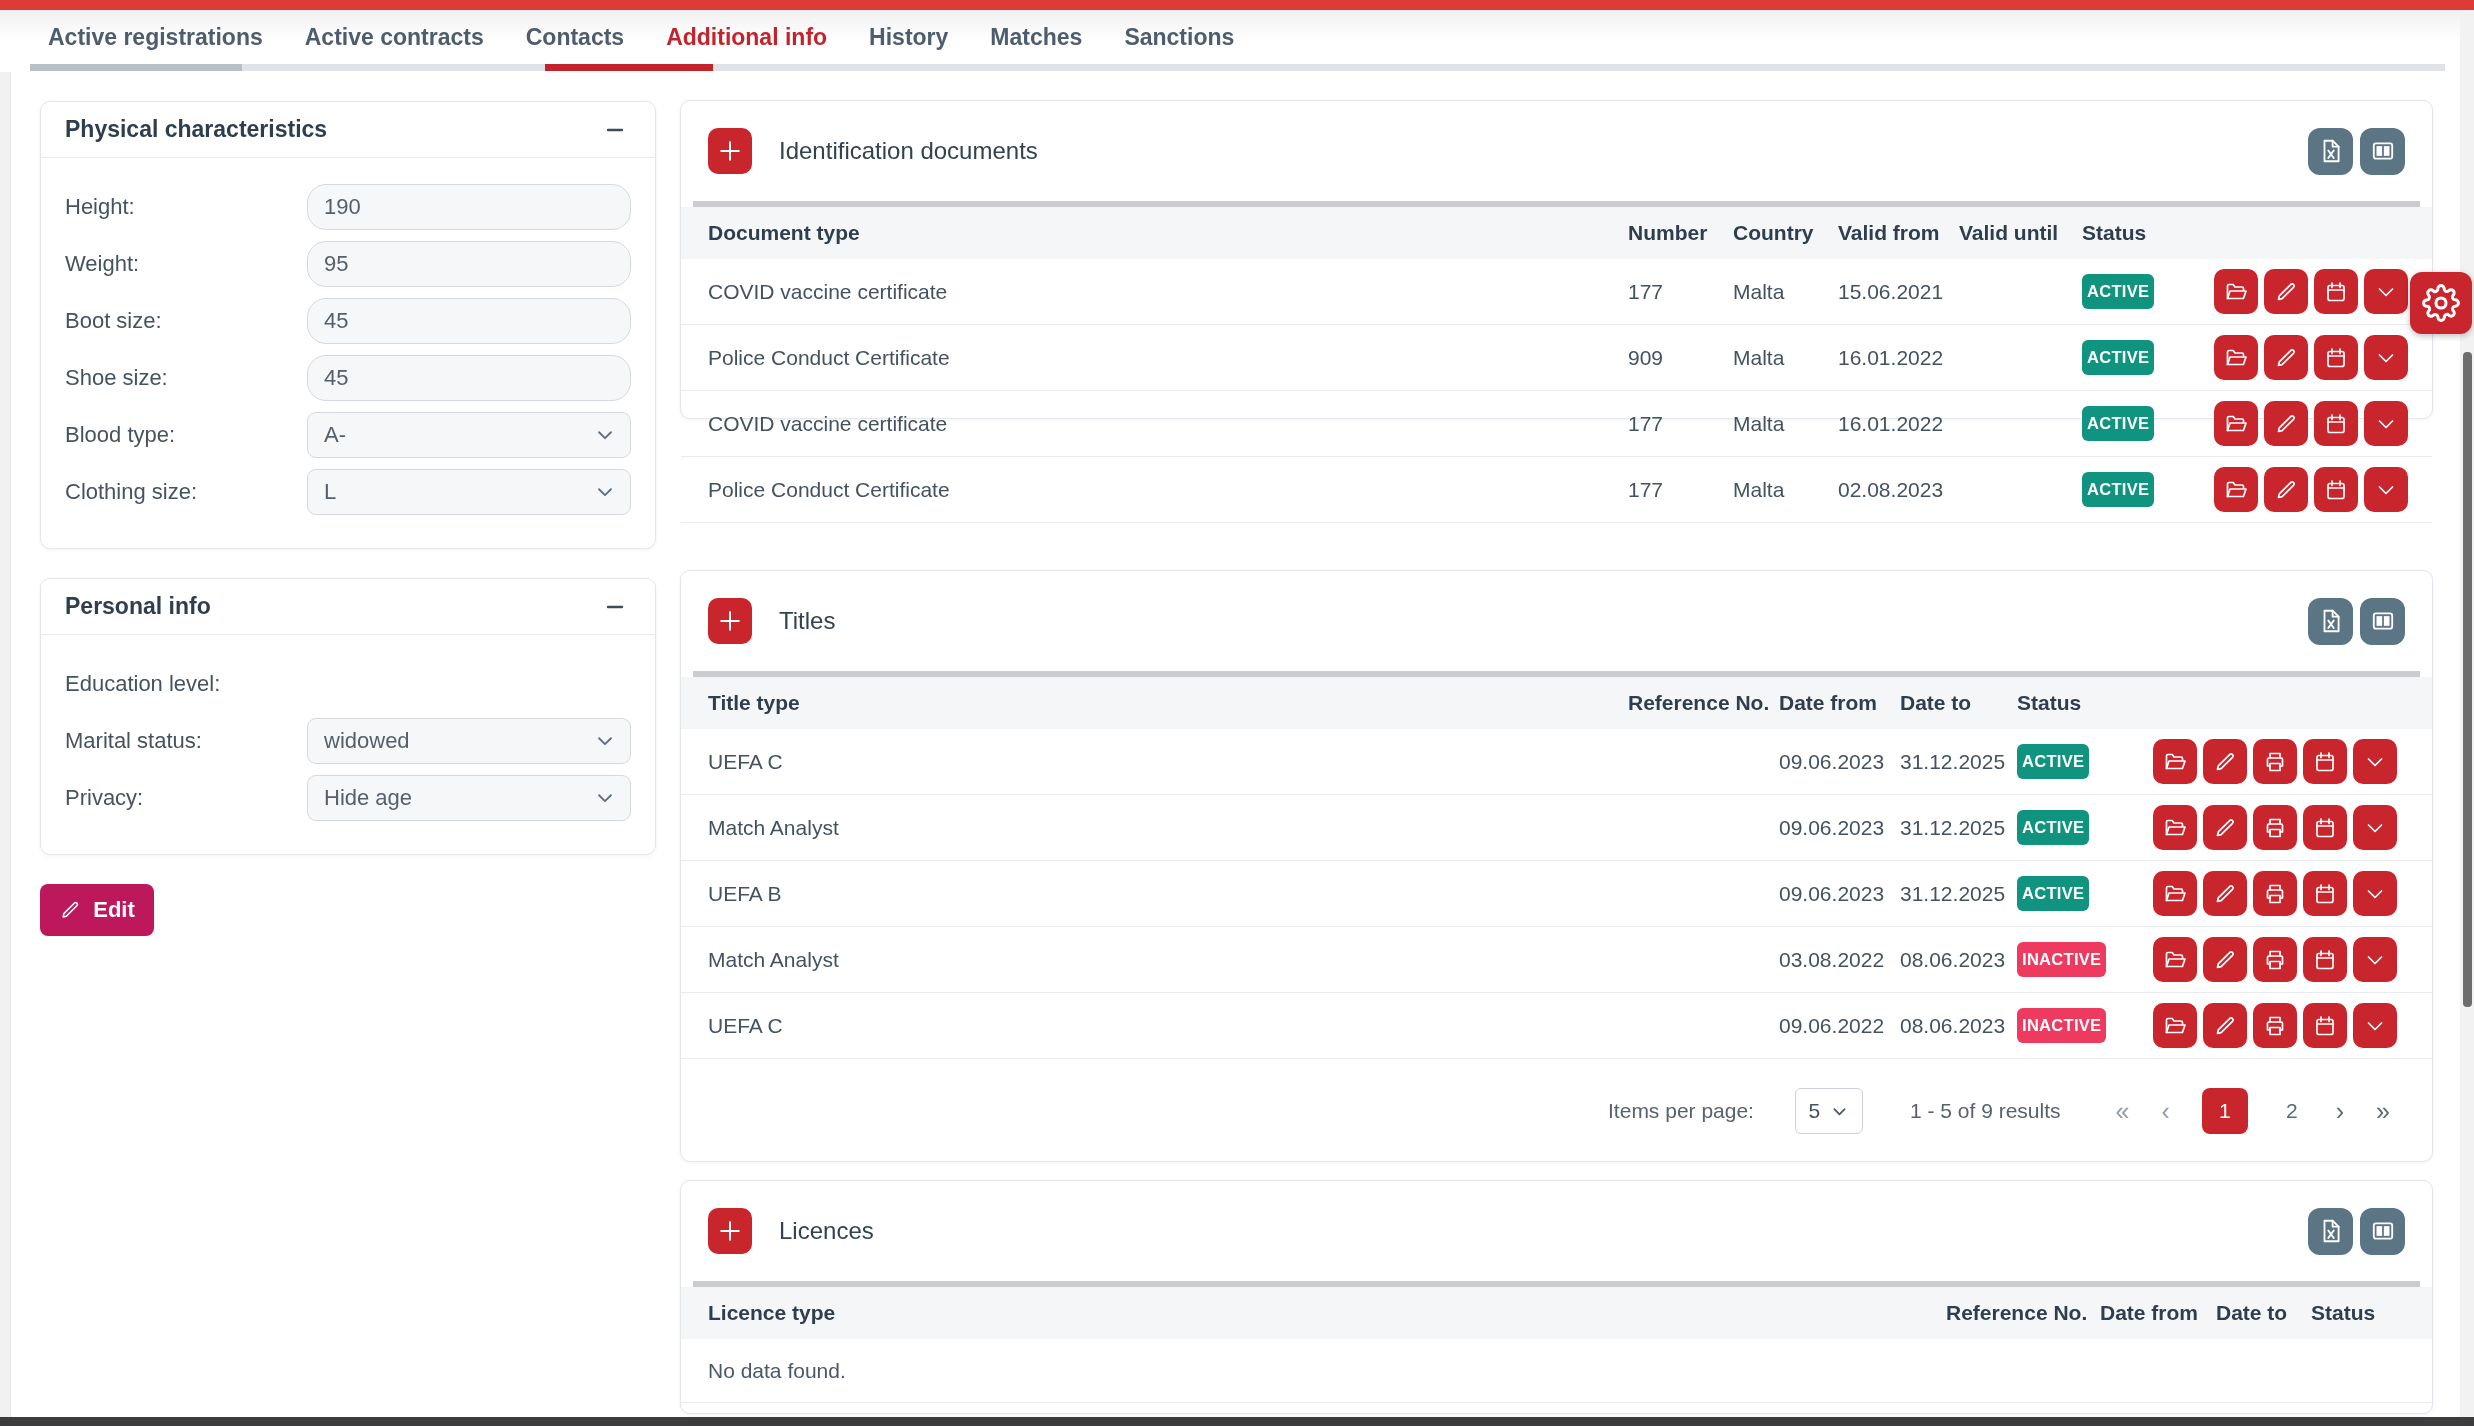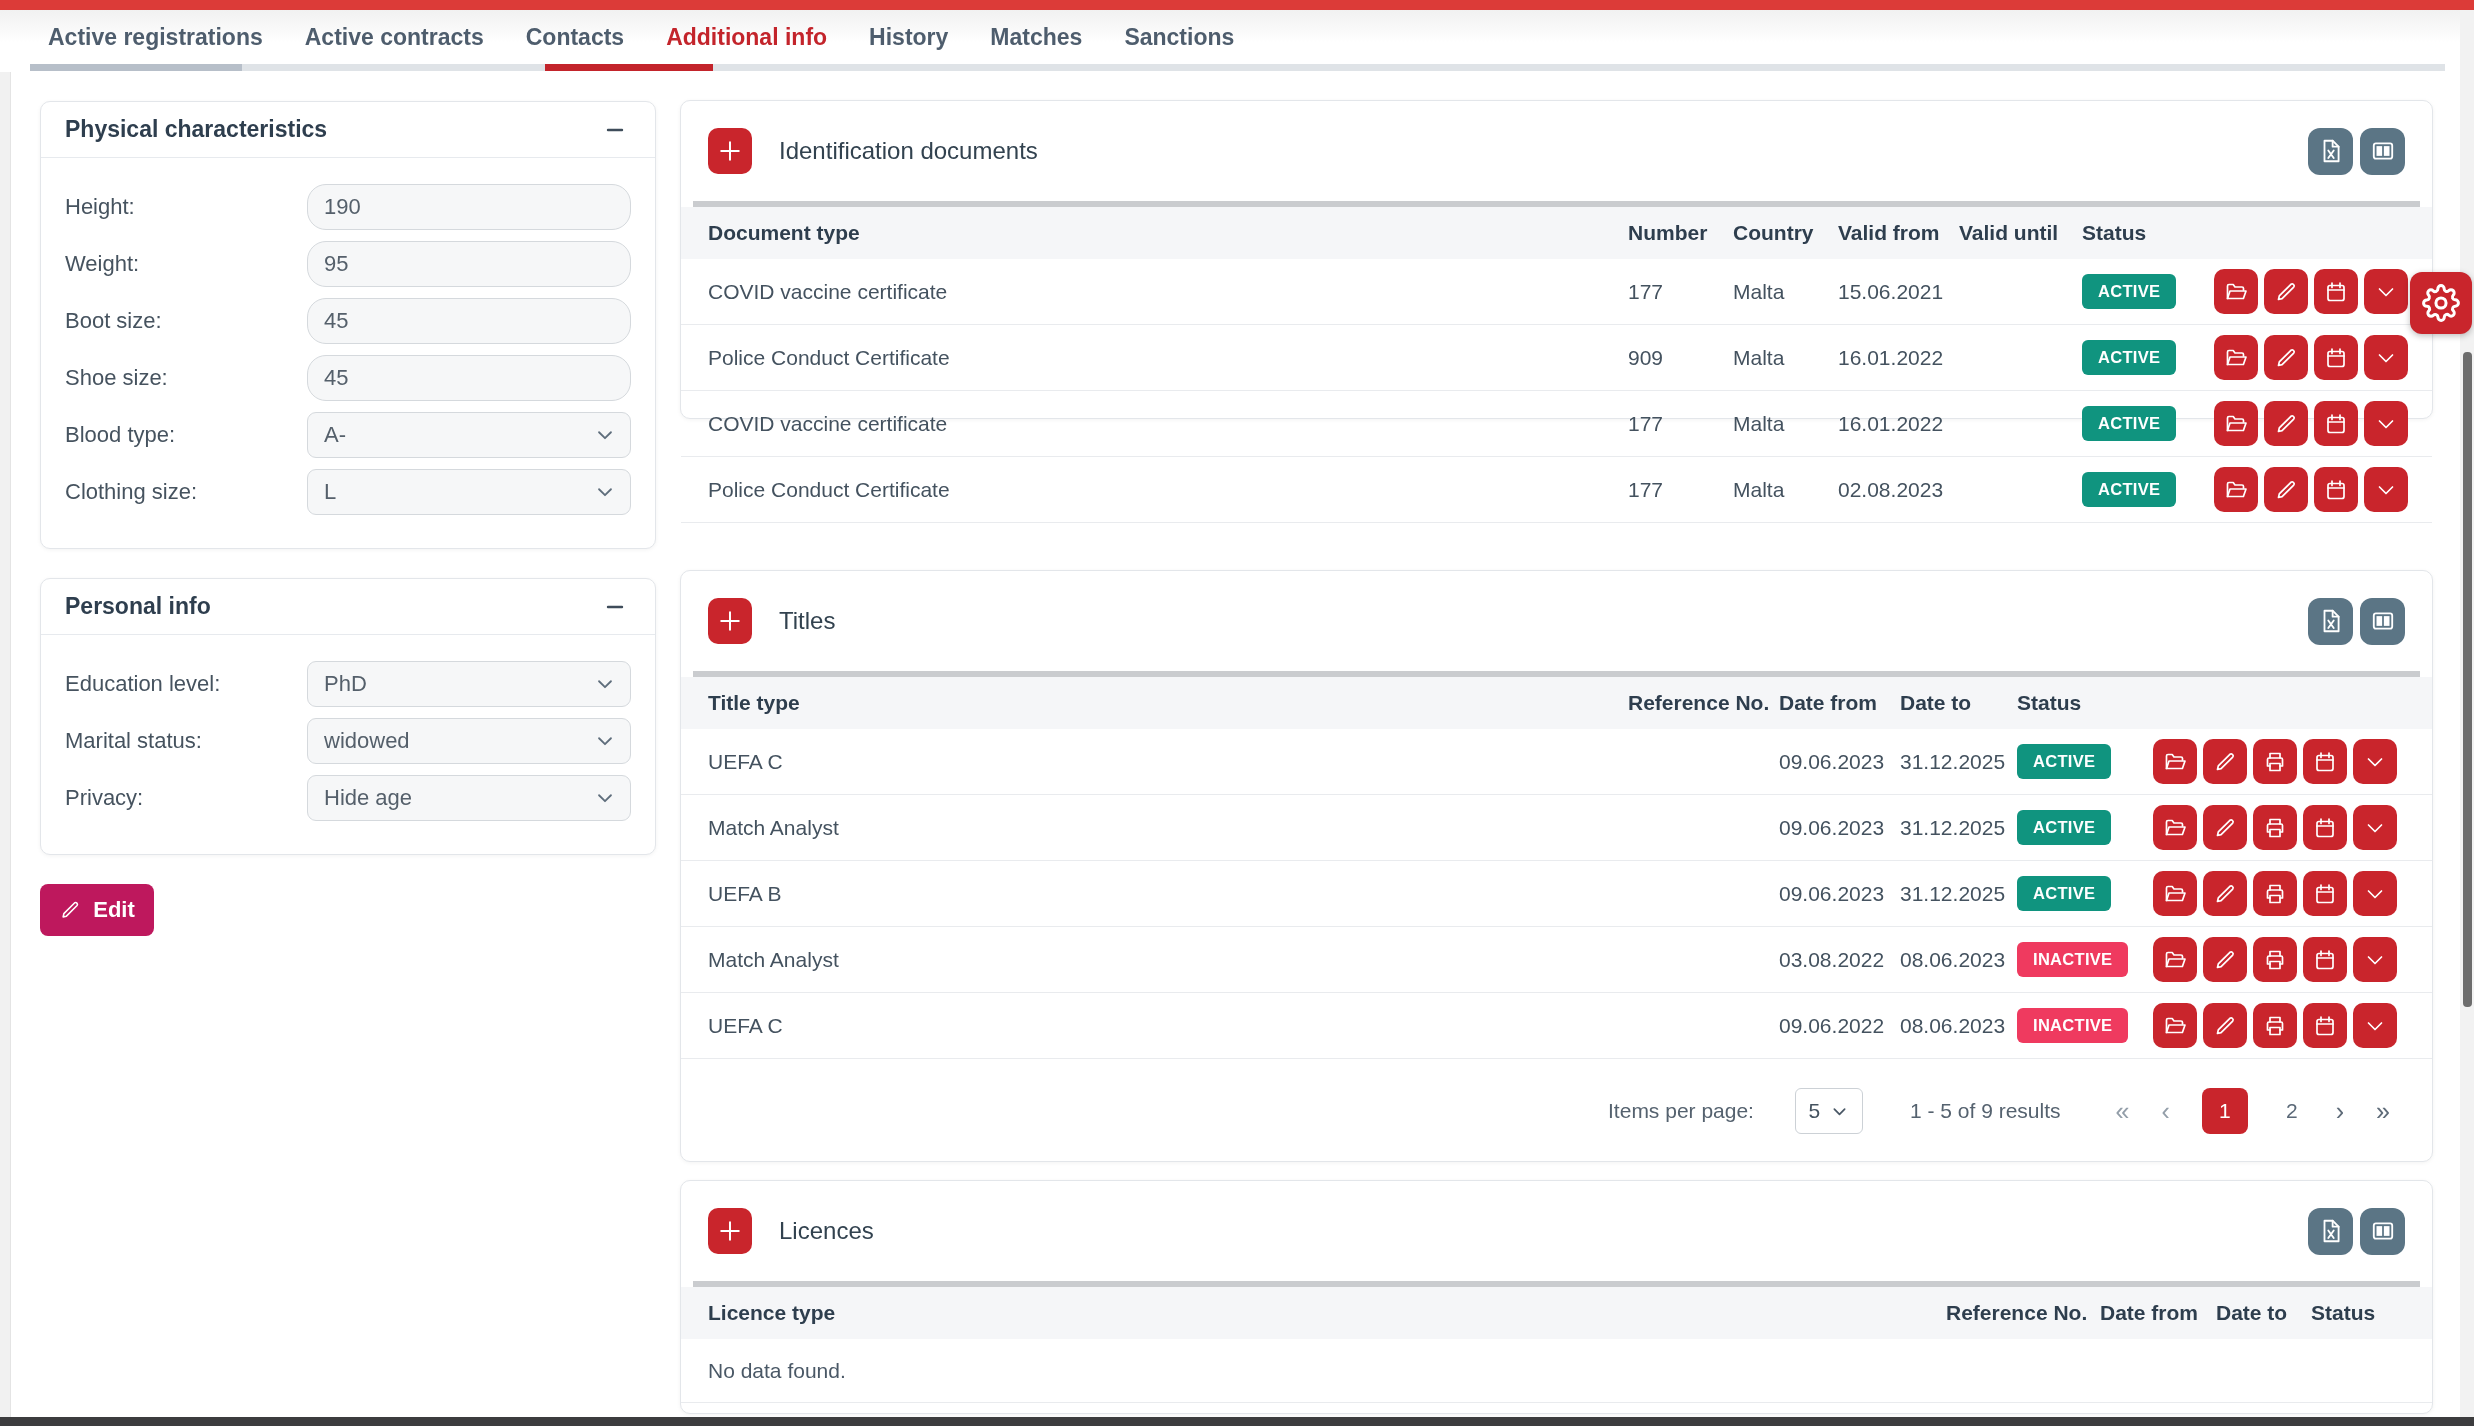--- a/index.html
+++ b/index.html
@@ -55,21 +55,21 @@
   .head-btn{width:45px;height:47px;background:#5b7585;border-radius:12px;color:#fff;display:flex;align-items:center;justify-content:center}
   .head-btn .icon{width:26px;height:26px}
   .panel-divider{height:6px;background:#cacccf;margin:0 12px}
 
   .t-head{display:grid;align-items:center;height:52px;background:#f5f6f8;font-weight:700;font-size:21px;color:#2e3e4e;padding:0 27px}
   .t-row{display:grid;align-items:center;height:66px;border-bottom:1px solid #e9ebee;font-size:21px;color:#44525f;padding:0 27px}
   .grid-id{grid-template-columns:920px 105px 105px 121px 123px 132px 1fr}
   .grid-titles{grid-template-columns:920px 151px 121px 117px 131px 1fr}
   .grid-lic{grid-template-columns:1238px 154px 116px 95px 1fr}
   .td{overflow:hidden;text-overflow:ellipsis;white-space:nowrap;padding-right:8px}
-  .badge{display:inline-block;padding:8px 16px;border-radius:6px;color:#fff;font-weight:700;font-size:16.5px;letter-spacing:.3px}
+  .badge{display:inline-block;padding:8px 5px;border-radius:6px;color:#fff;font-weight:700;font-size:16.5px;letter-spacing:.3px}
   .badge-active{background:#10947f}
   .badge-inactive{background:#ef3a5f}
   .actions{display:flex;justify-content:flex-end;gap:6px;overflow:visible}
   .act-btn{width:44px;height:45px;background:#c9252c;border-radius:10px;color:#fff;display:flex;align-items:center;justify-content:center;flex:none}
   .act-btn .icon{width:24px;height:24px}
 
   .empty-row{height:64px;display:flex;align-items:center;padding:0 27px;font-size:21px;color:#4a5866;border-bottom:1px solid #e9ebee}
 
   
   .pagination{height:104px;display:flex;align-items:center;justify-content:flex-end;gap:41px;padding-right:42px;font-size:21px;color:#55626f}
@@ -173,28 +173,20 @@
         <span class="icon">
           <svg viewBox="0 0 24 24">
             <path d="M5 12h14"></path>
           </svg>
         </span>
       </button>
   </div>
   <div class="card-body" id="personal-fields">
       <div class="field-row">
         <div class="field-label">Education level:</div>
-        <div class="field-select">
-          <span class="sel-value">PhD</span>
-          <span class="icon sel-chev">
-            <svg viewBox="0 0 24 24">
-              <path d="M5.5 9l6.5 6.5L18.5 9"></path>
-            </svg>
-          </span>
-        </div>
       </div>
       <div class="field-row">
         <div class="field-label">Marital status:</div>
         <div class="field-select">
           <span class="sel-value">widowed</span>
           <span class="icon sel-chev">
             <svg viewBox="0 0 24 24">
               <path d="M5.5 9l6.5 6.5L18.5 9"></path>
             </svg>
           </span>

